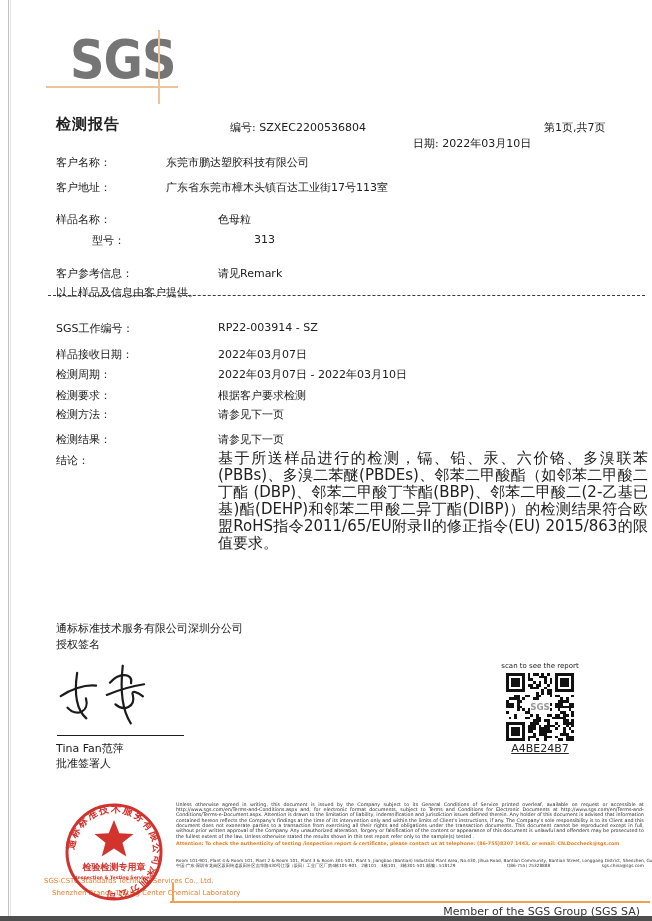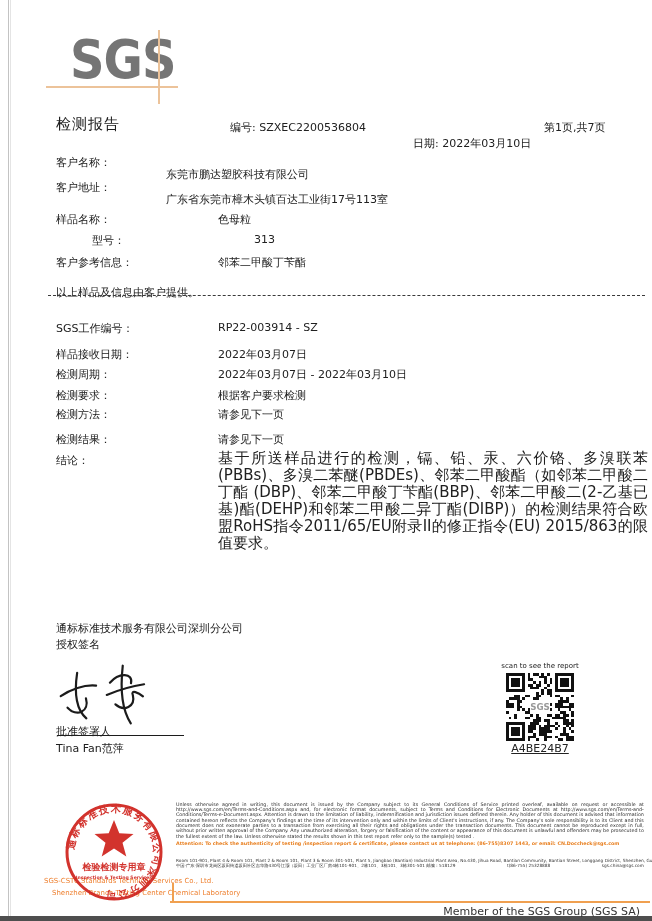--- a/index.html
+++ b/index.html
@@ -13,41 +13,41 @@
   .edge-left2 { position:absolute; left:10px; top:0; width:1px; height:921px; background:#e4e4e4; }
   .edge-bottom{ position:absolute; left:0; bottom:0; width:652px; height:5px; background:#4e4e4e; }
 
   
   .logo-text { position:absolute; left:70px; top:28px; font-size:48px; font-weight:bold;
                color:#757575; letter-spacing:-1px; transform:scaleY(1.12); transform-origin:top left; }
   .logo-hline { position:absolute; left:46px; top:86px; width:132px; height:2px; background:#ecc39a; }
   .logo-vline { position:absolute; left:158px; top:30px; width:2px; height:74px; background:#ecc39a; }
 
   
-  .doc-title { position:absolute; left:56px; top:115px; font-size:15px; font-weight:normal; letter-spacing:1px; }
+  .doc-title { position:absolute; left:56px; top:115px; font-size:15px; font-weight:bold; letter-spacing:1px; }
   .hdr { position:absolute; top:120px; font-size:11px; }
 
   .row { position:absolute; left:56px; font-size:11px; white-space:nowrap; }
   .row .lbl { display:inline-block; }
-  .val-cust { position:absolute; left:110px; top:12px; }
+  .val-cust { position:absolute; left:110px; top:0; }
   .val-wide { position:absolute; left:162px; top:0; }
 
   .dashed-sep { position:absolute; left:48px; top:295px; width:597px; height:0;
                 border-top:1px dashed #3a3a3a; }
 
   .conclusion-block { position:absolute; left:218px; top:450px; width:430px;
                       font-size:15px; line-height:17px; text-align:justify; white-space:normal; }
 
   
   .sig-company { position:absolute; left:56px; top:621px; font-size:11px; }
   .sig-auth    { position:absolute; left:56px; top:637px; font-size:11px; }
   .sig-draw    { position:absolute; left:55px; top:660px; }
   .sig-line    { position:absolute; left:57px; top:735px; width:127px; height:0; border-top:1.5px solid #1c1c1c; }
   .sig-name    { position:absolute; left:56px; top:741px; font-size:11px; }
-  .sig-role    { position:absolute; left:56px; top:724px; font-size:11px; }
+  .sig-role    { position:absolute; left:56px; top:756px; font-size:11px; }
 
   
   .qr-caption { position:absolute; left:492px; top:662px; width:96px; text-align:center; font-size:7px; color:#222; }
   .qr-box     { position:absolute; left:506px; top:673px; width:68px; height:68px; }
   .qr-code-id { position:absolute; left:492px; top:742px; width:96px; text-align:center; font-size:11px; color:#222;text-decoration:underline; }
 
   
   .stamp { position:absolute; left:60px; top:798px; opacity:.92; }
   .ftr-co1 { position:absolute; left:44px; top:876px; font-size:7.5px; color:#ee8030; transform:scale(.93); transform-origin:left top; white-space:nowrap; }
   .ftr-co2 { position:absolute; left:52px; top:888px; font-size:7.5px; color:#ee8030; transform:scale(.93); transform-origin:left top; white-space:nowrap; }
@@ -98,23 +98,23 @@
   </div>
 
   <div class="row" style="top:212px;">
     <span class="lbl">样品名称：</span>
     <span class="val-wide">色母粒</span>
   </div>
   <div class="row" style="top:233px;margin-left:36px;">
     <span class="lbl">型号：</span>
     <span class="val-wide">313</span>
   </div>
-  <div class="row" style="top:255px;text-decoration:underline;">
+  <div class="row" style="top:266px;text-decoration:underline;">
     <span class="lbl">客户参考信息：</span>
-    <span class="val-wide">邻苯二甲酸丁苄酯</span>
+    <span class="val-wide">请见Remark</span>
   </div>
   <div class="row" style="top:273px;margin-top:12px;">以上样品及信息由客户提供。</div>
 
   <div class="dashed-sep"></div>
 
   <div class="row" style="top:321px;">
     <span class="lbl">SGS工作编号：</span>
     <span class="val-wide">RP22-003914 - SZ</span>
   </div>
   <div class="row" style="top:347px;">

